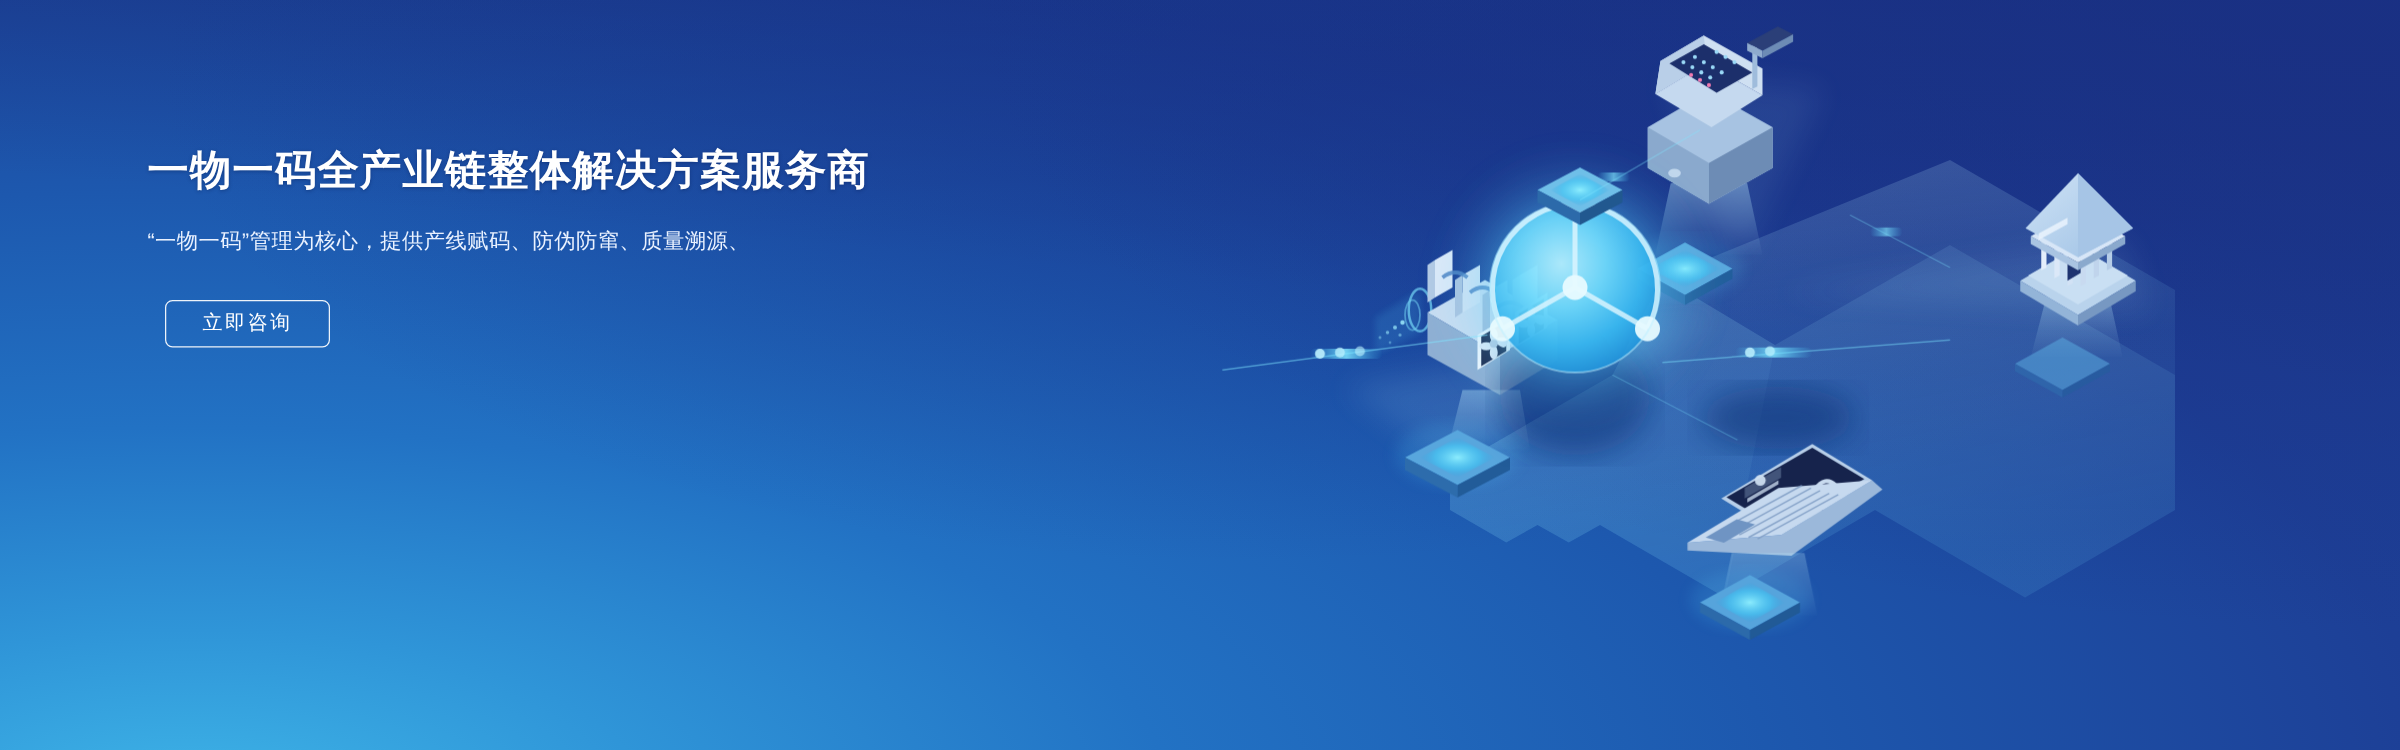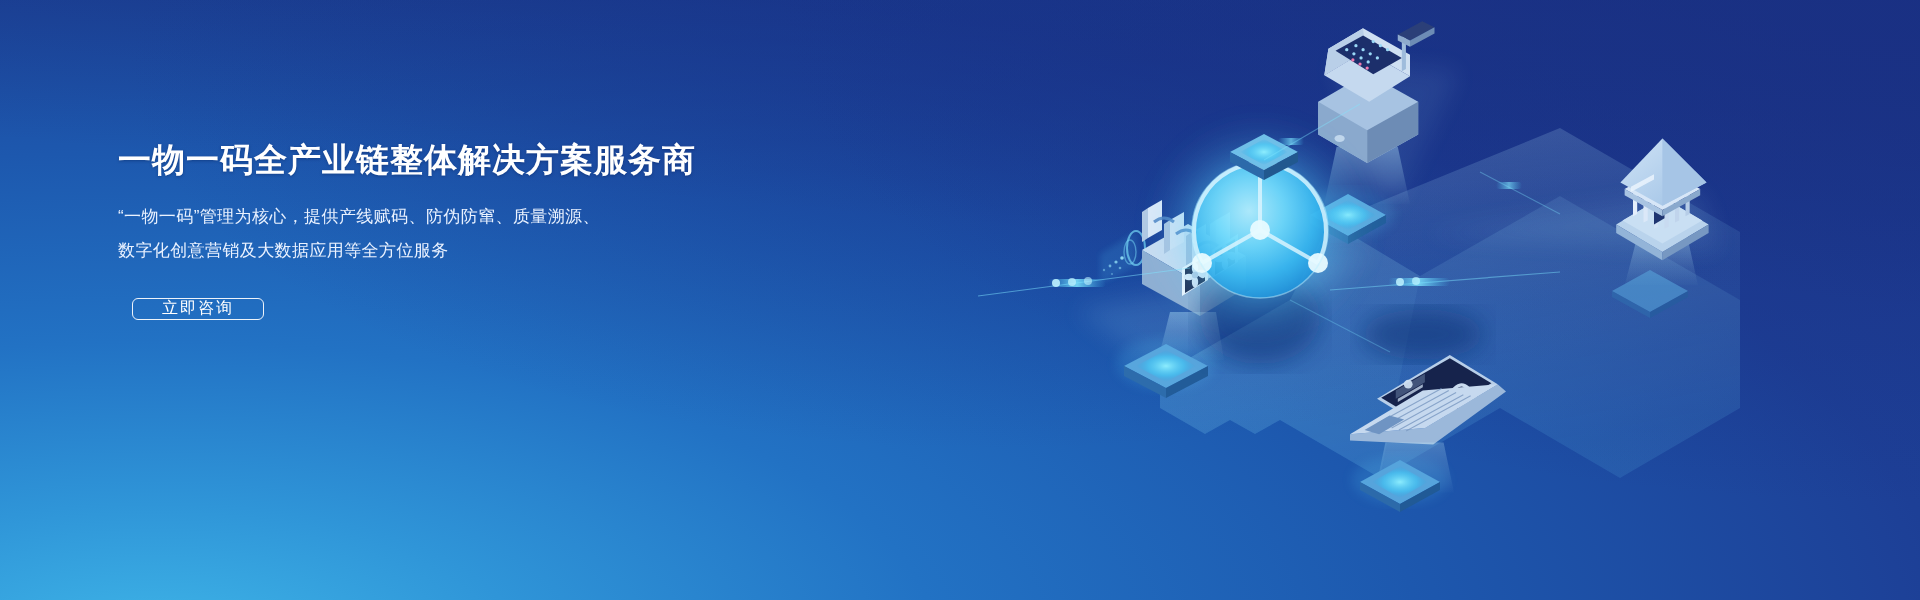--- a/index.html
+++ b/index.html
@@ -18,34 +18,34 @@
   .hero-tint{
     position:absolute;inset:0;
     background:
       radial-gradient(85% 120% at 100% 0%, rgba(26,48,132,.85) 0%, rgba(26,48,132,.35) 42%, rgba(26,48,132,0) 70%),
       radial-gradient(70% 100% at 52% 10%, rgba(24,52,140,.55) 0%, rgba(24,52,140,0) 65%),
       linear-gradient(185deg, rgba(18,38,110,.45) 0%, rgba(18,38,110,0) 40%);
     pointer-events:none;
   }
 
   
-  .copy{position:absolute;left:118px;top:140px;width:720px;color:#fff;}
+  .copy{position:absolute;left:118px;top:116px;width:720px;color:#fff;}
   .headline{
     font-size:33px;font-weight:bold;letter-spacing:1px;line-height:1.2;
     margin:0 0 20px 0;white-space:nowrap;
     text-shadow:0 1px 3px rgba(0,20,70,.35);
   }
   .sub-line{
     font-size:17px;line-height:34px;color:#eaf2ff;letter-spacing:.4px;
     white-space:nowrap;
   }
   .cta{
     display:inline-flex;align-items:center;justify-content:center;
     margin-top:30px;margin-left:14px;
-    width:132px;height:22px;
+    width:132px;height:38px;
     border:1px solid rgba(255,255,255,.92);border-radius:6px;
     color:#fff;font-size:16px;letter-spacing:2px;
     background:transparent;cursor:pointer;
     box-sizing:border-box;
   }
 
   
   .art{position:absolute;left:860px;top:0;width:1060px;height:600px;}
   .art svg{display:block;width:1060px;height:600px;}
 </style>
@@ -386,17 +386,16 @@
         <rect x="636" y="182" width="26" height="7" rx="3.5" fill="url(#dash)" opacity="0.65"></rect>
 
         <path d="M430 300 L530 352" stroke="#7fe6ff" stroke-width="1.1" opacity="0.3" fill="none"></path>
       </g>
     </svg>
   </div>
 
   <div class="copy">
     <h1 class="headline">一物一码全产业链整体解决方案服务商</h1>
     <div class="sub-line">“一物一码”管理为核心，提供产线赋码、防伪防窜、质量溯源、</div>
-    <div class="sub-line">数字化创意营销及大数据应用等全方位服务</div>
     <button class="cta">立即咨询</button>
   </div>
 
 </div>
 
 </body></html>

